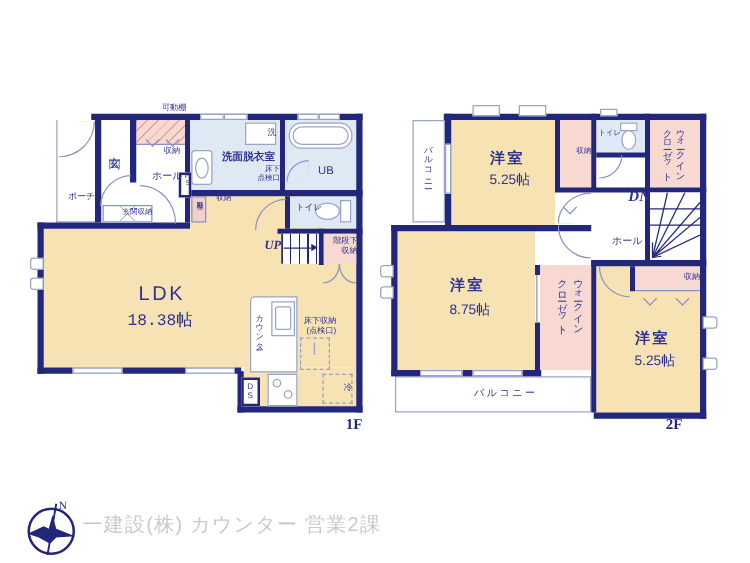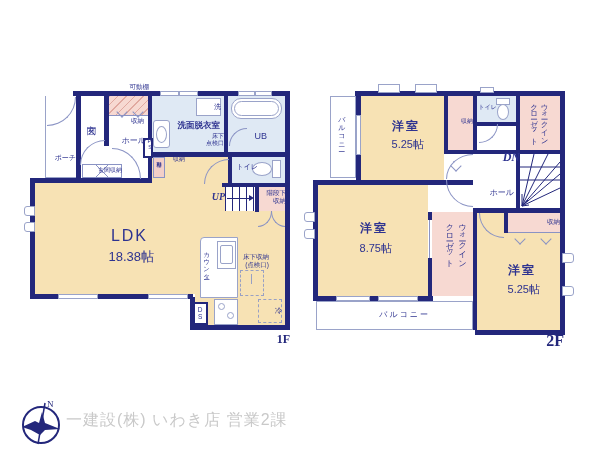--- a/index.html
+++ b/index.html
@@ -116,21 +116,21 @@
     <div class="lbl" style="left:196px;top:133px;width:28px;font-size:6px;">床下
 点検口</div>
     <div class="lbl" style="left:243px;top:131px;width:24px;font-size:9px;">UB</div>
     <div class="lbl" style="left:232px;top:163px;width:26px;font-size:7px;">トイレ</div>
     <div class="lbl vtext" style="left:155px;top:158px;font-size:5px;letter-spacing:0;">可動棚</div>
     <div class="lbl" style="left:165px;top:156px;width:20px;font-size:6px;">収納</div>
     <div class="lbl serif-i" style="left:205px;top:191px;width:20px;font-size:10px;">UP</div>
     <div class="lbl" style="left:258px;top:189px;width:28px;font-size:6.5px;">階段下
 収納</div>
     <div class="lbl" style="left:88px;top:227px;width:60px;font-size:16px;letter-spacing:2px;">LDK</div>
-    <div class="lbl" style="left:82px;top:249px;width:72px;font-size:13px;">18.38帖</div>
+    <div class="lbl" style="left:82px;top:249px;width:72px;font-size:13px;font-family:Liberation Mono, monospace;">18.38帖</div>
     <div class="lbl vtext" style="left:203px;top:247px;font-size:6.5px;letter-spacing:0;">カウンター</div>
     <div class="lbl" style="left:237px;top:253px;width:32px;font-size:6.5px;">床下収納
 (点検口)</div>
     <div class="lbl vtext" style="left:196px;top:306px;font-size:6.5px;letter-spacing:0;">DS</div>
     <div class="lbl" style="left:258px;top:307px;width:24px;font-size:7px;">冷</div>
     <div class="lbl flbl" style="left:264px;top:332px;width:26px;font-size:12px;text-align:right;">1F</div>
   </div>
 
   <div>
 
@@ -215,26 +215,26 @@
     <div class="lbl serif-i" style="left:500px;top:150px;width:20px;font-size:12px;">DN</div>
     <div class="lbl" style="left:480px;top:188px;width:34px;font-size:8px;">ホール</div>
     <div class="lbl" style="left:352px;top:221px;width:36px;font-size:12px;font-weight:bold;letter-spacing:2px;">洋室</div>
     <div class="lbl" style="left:348px;top:242px;width:44px;font-size:11px;">8.75帖</div>
     <div class="lbl vtext" style="left:442px;top:218px;height:76px;font-size:8px;line-height:1.6;letter-spacing:0;">ウォークイン
 クローゼット</div>
     <div class="lbl" style="left:508px;top:218px;width:52px;font-size:6.5px;">収納</div>
     <div class="lbl" style="left:500px;top:263px;width:36px;font-size:12px;font-weight:bold;letter-spacing:2px;">洋室</div>
     <div class="lbl" style="left:496px;top:283px;width:44px;font-size:11px;">5.25帖</div>
     <div class="lbl" style="left:360px;top:310px;width:70px;font-size:8px;letter-spacing:2px;">バルコニー</div>
-    <div class="lbl flbl" style="left:538px;top:332px;width:26px;font-size:16px;text-align:right;">2F</div>
+    <div class="lbl flbl" style="left:520px;top:332px;width:26px;font-size:12px;text-align:right;">2F</div>
   </div>
 
   <div>
     <svg style="position:absolute;left:14px;top:396px;" width="54" height="52" viewBox="0 0 54 52">
       <circle cx="27" cy="29" r="18" fill="none" stroke="#23277b" stroke-width="2"></circle>
       <line x1="31" y1="7" x2="24" y2="48" stroke="#23277b" stroke-width="1.5"></line>
       <polygon points="8,31 21,25 25,27 28,16 31,27 46,33 31,34 26,39 17,34" fill="#23277b"></polygon>
       <text x="33" y="11" font-size="9" font-family="Liberation Serif, serif" fill="#23277b">N</text>
     </svg>
-    <div style="position:absolute;left:66px;top:410px;width:300px;font-size:16px;color:#c9c9c9;letter-spacing:1px;">一建設(株) いわき店 営業2課</div>
+    <div style="position:absolute;left:66px;top:410px;width:300px;font-size:16px;color:#c9c9c9;letter-spacing:1px;">一建設(株) カウンター 営業2課</div>
   </div>
 
 </div>
 
 </body></html>

